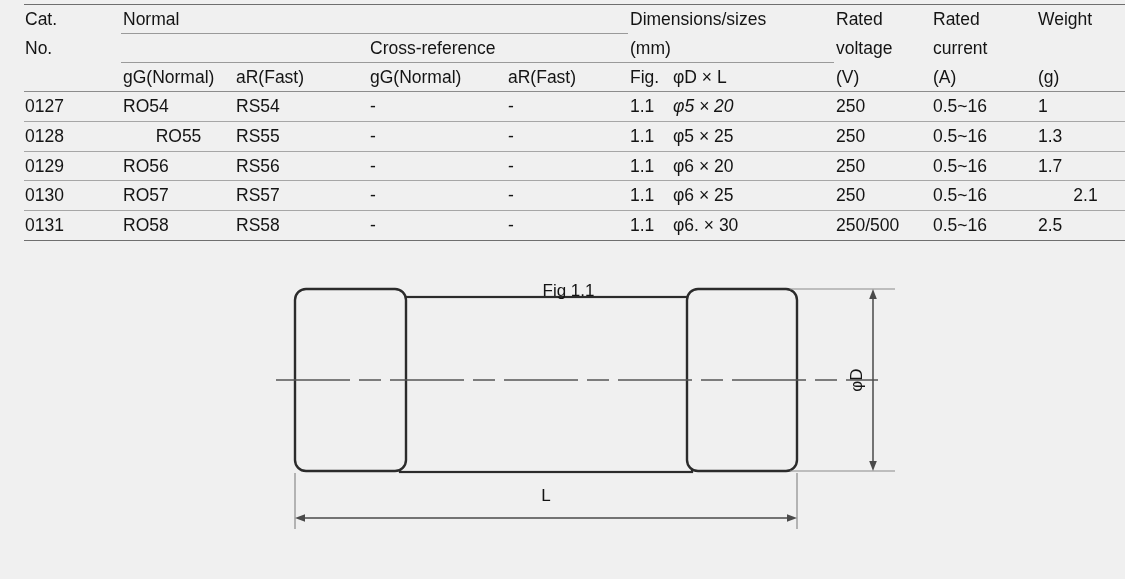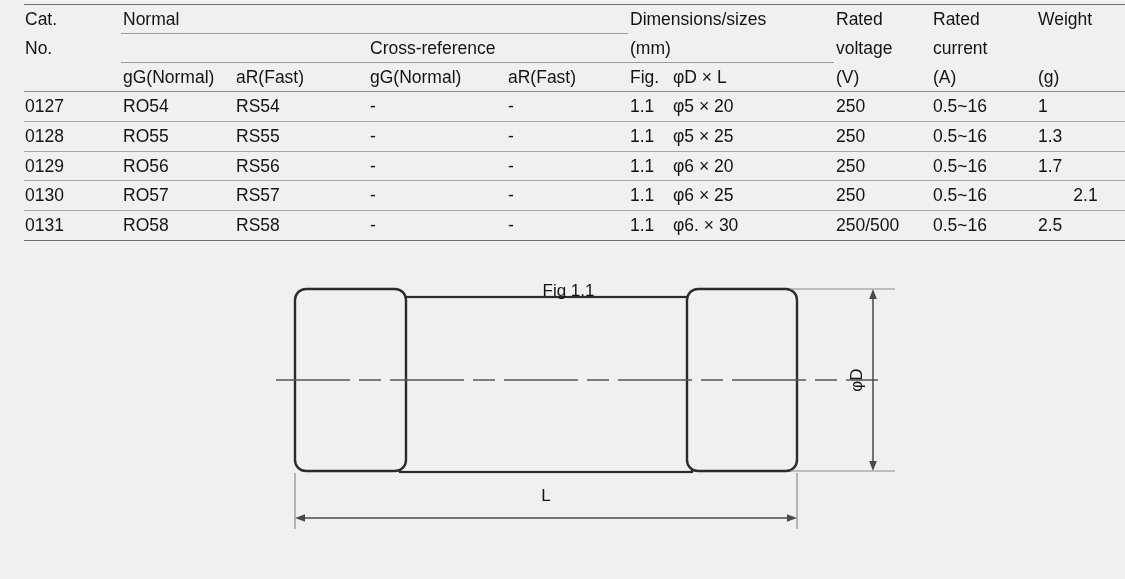--- a/index.html
+++ b/index.html
@@ -185,28 +185,28 @@
 
       </tbody>
         <tbody id="table-body">
           <tr class="datarow first">
             <td style="padding-left: 1px;">0127</td>
             <td style="padding-left: 2px;">RO54</td>
             <td style="padding-left: 2px;">RS54</td>
             <td class="dash" style="padding-left: 2px;">-</td>
             <td class="dash" style="padding-left: 2px;">-</td>
             <td style="padding-left: 2px;">1.1</td>
-            <td style="padding-left: 2px;">φ5 × 20</td>
+            <td style="padding-left: 2px; font-style: italic;">φ5 × 20</td>
             <td style="padding-left: 2px;">250</td>
             <td style="padding-left: 2px;">0.5~16</td>
             <td style="padding-left: 2px;">1</td>
           </tr>
           <tr class="datarow">
             <td style="padding-left: 1px;">0128</td>
-            <td style="padding-left: 2px;">RO55</td>
+            <td style="padding-left: 2px; text-align: center;">RO55</td>
             <td style="padding-left: 2px;">RS55</td>
             <td class="dash" style="padding-left: 2px;">-</td>
             <td class="dash" style="padding-left: 2px;">-</td>
             <td style="padding-left: 2px;">1.1</td>
             <td style="padding-left: 2px;">φ5 × 25</td>
             <td style="padding-left: 2px;">250</td>
             <td style="padding-left: 2px;">0.5~16</td>
             <td style="padding-left: 2px;">1.3</td>
           </tr>
           <tr class="datarow">

